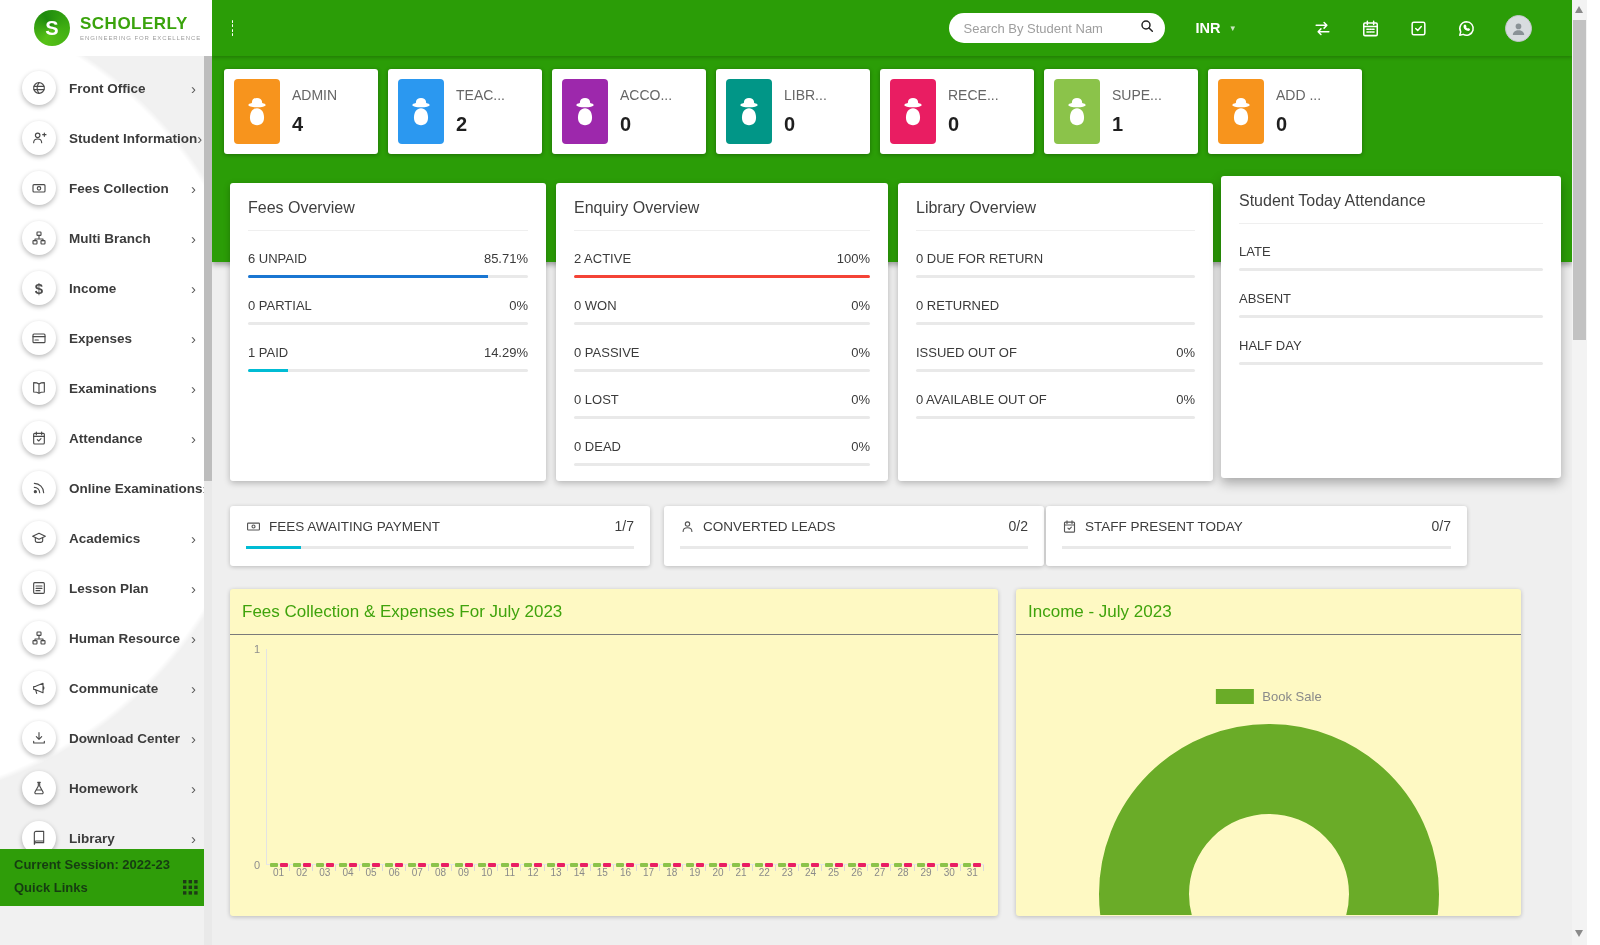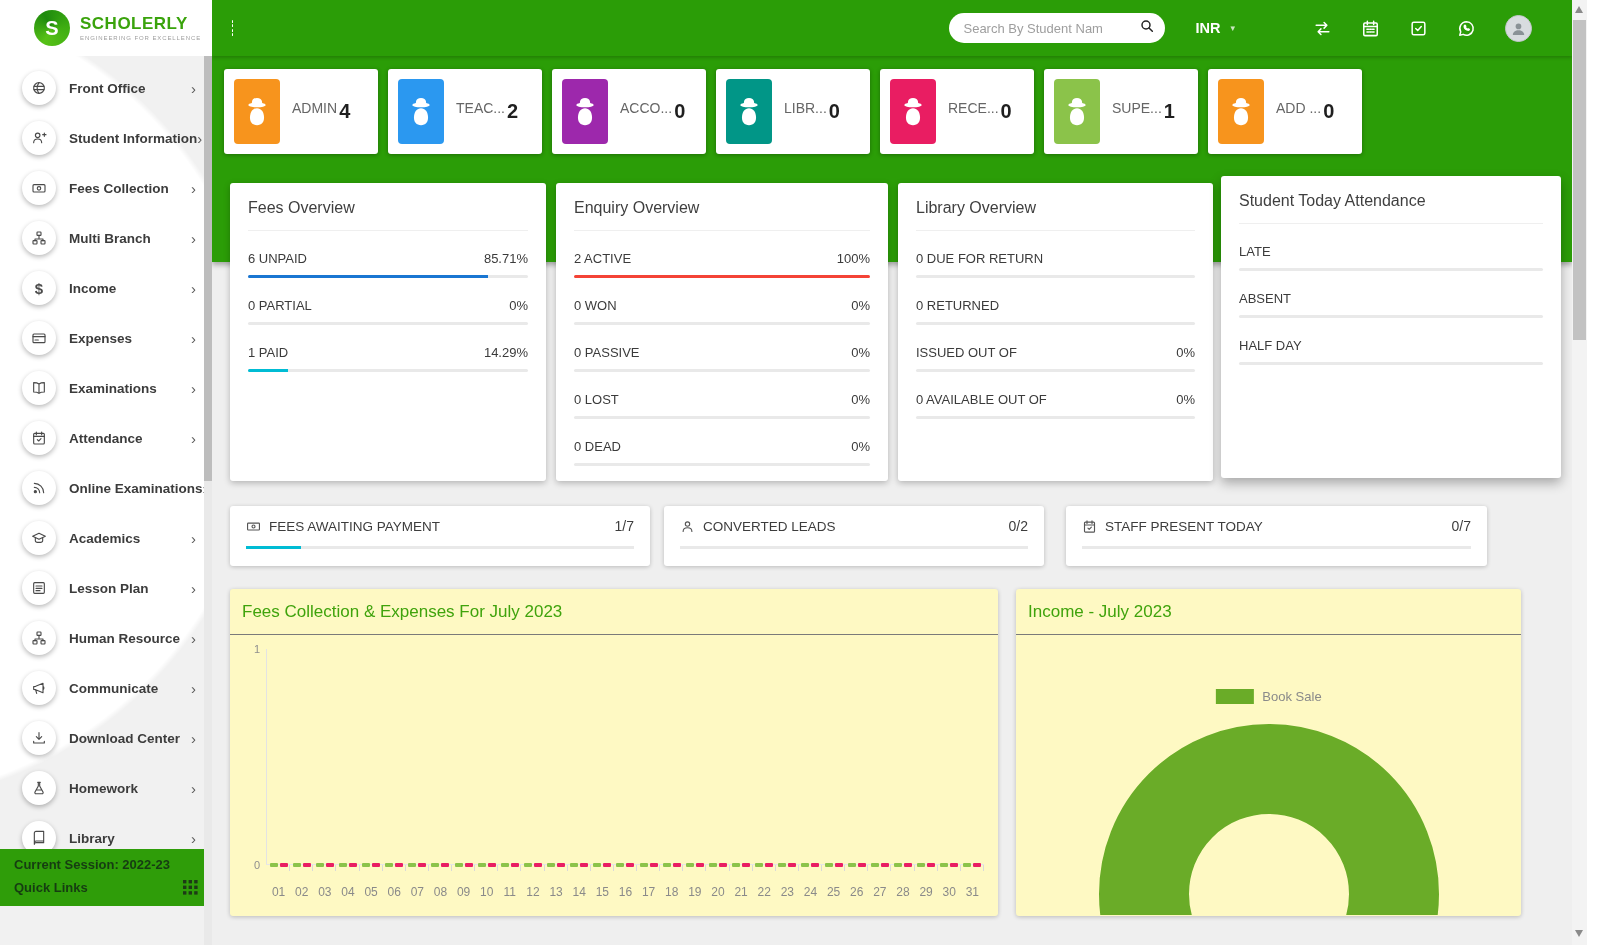--- a/index.html
+++ b/index.html
@@ -49,42 +49,42 @@
   .top-icon svg { width:19px; height:19px; stroke:#fff; fill:none; stroke-width:1.9; stroke-linecap:round; stroke-linejoin:round; }
   .avatar { width:27px; height:27px; border-radius:50%; background:#d8dcdf; border:1px solid #c3c8cc; display:flex; align-items:center; justify-content:center; cursor:pointer; }
   .avatar svg { width:17px; height:17px; fill:#8a9296; }
 
   
   .stat-row { position:relative; z-index:2; margin:13px 0 0 12px; display:flex; gap:10px; }
   .stat-card { width:154px; height:85px; background:#fff; border-radius:3px; box-shadow:0 1px 4px rgba(0,0,0,.3);
     display:flex; align-items:center; padding:0 10px; gap:12px; cursor:pointer; }
   .stat-icon { width:46px; height:65px; border-radius:4px; display:flex; align-items:center; justify-content:center; }
   .stat-icon svg { width:28px; height:30px; fill:#fff; }
-  .stat-meta { display:flex; flex-direction:row; gap:2px; min-width:0; }
+  .stat-meta { display:flex; flex-direction:column; gap:10px; min-width:0; }
   .stat-label { font-size:14px; color:#666; white-space:nowrap; }
   .stat-value { font-size:20px; font-weight:bold; color:#1f1f1f; }
 
   
   .overview-row { position:relative; z-index:2; margin:29px 0 0 18px; display:flex; align-items:flex-start; }
   .ov-card { background:#fff; border-radius:3px; box-shadow:0 2px 6px rgba(0,0,0,.25); height:298px; padding:16px 18px; overflow:hidden; }
   .ov-card.fees { width:316px; margin-right:10px; }
   .ov-card.enquiry { width:332px; margin-right:10px; }
   .ov-card.library { width:315px; margin-right:8px; }
   .ov-card.attendance { width:340px; height:302px; margin-top:-7px; box-shadow:0 5px 12px rgba(0,0,0,.3); }
   .ov-title { font-size:16px; color:#3f3f3f; padding-bottom:13px; border-bottom:1px solid #efefef; }
   .ov-row { margin-top:20px; }
   .ov-line { display:flex; justify-content:space-between; font-size:13px; color:#3b3b3b; margin-bottom:9px; }
   .ov-track { height:3px; background:#e9e9e9; border-radius:2px; overflow:hidden; }
   .ov-fill { height:3px; width:0; }
 
   
   .kpi-row { position:relative; z-index:2; margin:25px 0 0 18px; display:flex; }
   .kpi-card { background:#fff; border-radius:3px; box-shadow:0 1px 4px rgba(0,0,0,.22); height:60px; padding:12px 16px 0 16px; cursor:pointer; }
   .kpi-card.k1 { width:420px; margin-right:14px; }
-  .kpi-card.k2 { width:380px; margin-right:22px; }
+  .kpi-card.k2 { width:380px; margin-right:2px; }
   .kpi-card.k3 { width:421px; }
   .kpi-line { display:flex; align-items:center; font-size:13.5px; color:#3d3d3d; }
   .kpi-icon { display:flex; margin-right:8px; }
   .kpi-icon svg { width:15px; height:15px; stroke:#555; fill:none; stroke-width:1.8; stroke-linecap:round; stroke-linejoin:round; }
   .kpi-value { margin-left:auto; font-size:14px; color:#3d3d3d; }
   .kpi-track { margin-top:12px; height:3px; background:#e9e9e9; overflow:hidden; }
   .kpi-fill { height:3px; width:0; }
 
   
   .charts-row { position:relative; z-index:2; margin:23px 0 0 18px; display:flex; }
@@ -97,21 +97,21 @@
   .y-axis-line { position:absolute; left:28px; top:6px; bottom:46px; width:1px; background:#e3e3e3; }
   .ytick { position:absolute; font-size:11px; color:#8f8f8f; width:22px; text-align:right; }
   .ytick.top { top:0; left:0; }
   .ytick.bottom { bottom:40px; left:0; }
   .baseline { position:absolute; left:28px; right:0; bottom:46px; height:1px; background:#e6e6e6; }
   .days { position:absolute; left:29px; right:0; top:0; bottom:0; display:flex; }
   .day { flex:1; position:relative; }
   .day-tick { position:absolute; right:0; bottom:40px; width:1px; height:6px; background:#d9d9d9; }
   .dash-group { position:absolute; left:50%; bottom:46px; transform:translate(-50%,50%); display:flex; gap:2px; }
   .dash { width:8px; height:4px; border-radius:1px; }
-  .day-label { position:absolute; left:50%; bottom:12px; transform:translateX(-50%); font-size:12px; color:#8a8a8a; }
+  .day-label { position:absolute; left:50%; bottom:33px; transform:translateX(-50%); font-size:10px; color:#8a8a8a; }
   .donut-area { position:relative; height:280px; overflow:hidden; }
   .donut-legend { position:absolute; top:54px; left:50%; transform:translateX(-50%); display:flex; align-items:center; gap:9px; }
   .legend-swatch { width:38px; height:15px; }
   .legend-label { font-size:13px; color:#8a8a8a; }
   .donut-ring { position:absolute; left:50%; top:89px; transform:translateX(-50%); width:160px; height:160px;
     border:90px solid #6aac28; border-radius:50%; box-sizing:content-box; }
 
   
   .scroll-col { width:28px; flex:0 0 28px; background:#fff; display:flex; }
   .page-scrollbar { position:relative; width:15px; height:945px; background:#f3f3f3; }

